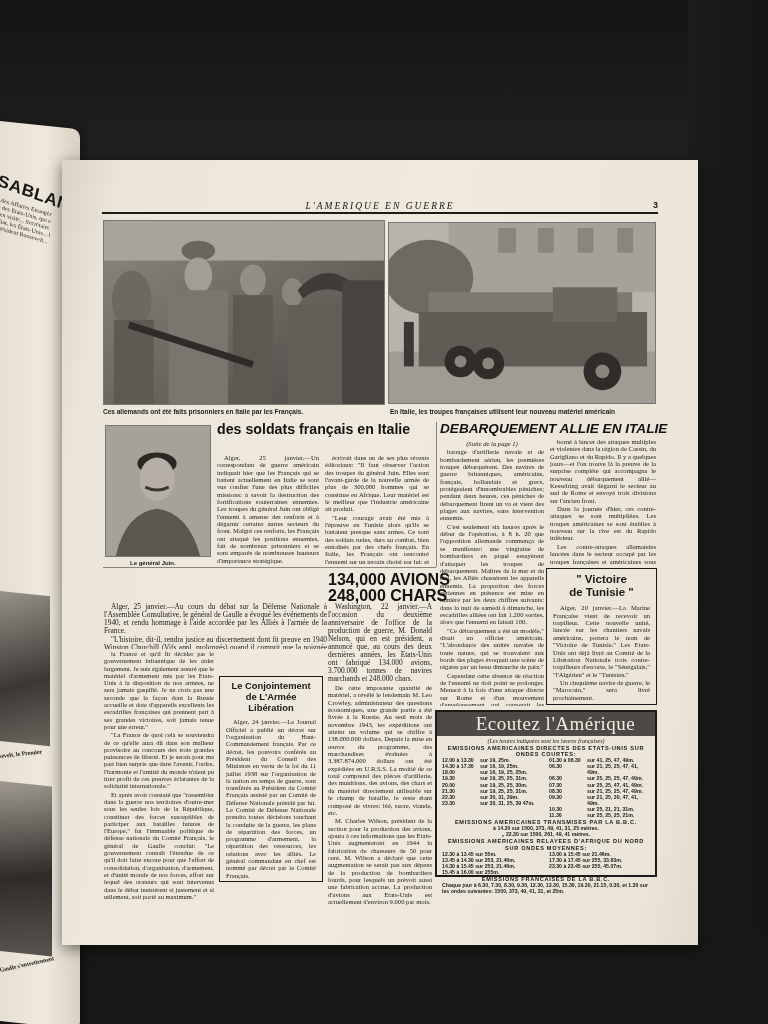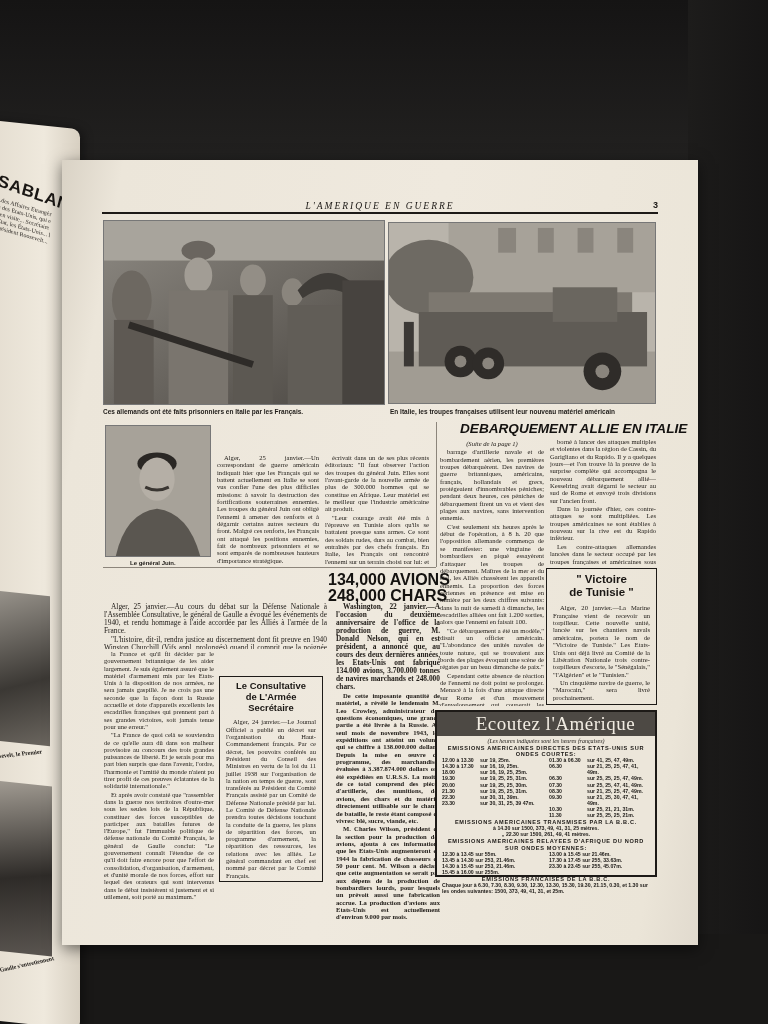--- a/index.html
+++ b/index.html
@@ -139,33 +139,34 @@
       <rect width="106" height="132" fill="#a7a299"></rect>
       <ellipse cx="52" cy="38" rx="20" ry="11" fill="#2a2724"></ellipse>
       <ellipse cx="52" cy="54" rx="18" ry="22" fill="#b5afa6"></ellipse>
       <path d="M40 62 Q52 68 64 62" stroke="#3a3632" stroke-width="3" fill="none"></path>
       <path d="M10 132 Q20 88 52 84 Q84 88 96 132 Z" fill="#5a5650"></path>
     </svg>
   </div>
   <div class="caption" style="left:68px; top:400px; font-size:6px;">Le général Juin.</div>
 
   <div class="headline" style="left:155px; top:262px; width:225px; font-size:14.2px;">
+    <div>des soldats français en Italie</div>
   </div>
   <div class="body-text" style="left:155px; top:294px; width:102px; height:110px; overflow:hidden;">
     <p>Alger, 25 janvier.—Un correspondant de guerre américain indiquait hier que les Français qui se battent actuellement en Italie se sont vus confier l'une des plus difficiles missions: à savoir la destruction des fortifications souterraines ennemies. Les troupes du général Juin ont obligé l'ennemi à amener des renforts et à dégarnir certains autres secteurs du front. Malgré ces renforts, les Français ont attaqué les positions ennemies, fait de nombreux prisonniers et se sont emparés de nombreuses hauteurs d'importance stratégique.</p>
 
   </div>
   <div class="body-text" style="left:263px; top:294px; width:104px; height:110px; overflow:hidden;">
     <p>écrivait dans un de ses plus récents éditoriaux: "Il faut observer l'action des troupes du général Juin. Elles sont l'avant-garde de la nouvelle armée de plus de 300.000 hommes qui se constitue en Afrique. Leur matériel est le meilleur que l'industrie américaine ait produit.</p>
     <p>"Leur courage avait été mis à l'épreuve en Tunisie alors qu'ils se battaient presque sans armes. Ce sont des soldats rudes, durs au combat, bien entraînés par des chefs français. En Italie, les Français ont rencontré l'ennemi sur un terrain choisi par lui: et ils l'ont battu."</p>
   </div>
 
   <div class="divider-v" style="left:374px; top:262px; height:145px;"></div>
 
-  <div class="headline" style="left:398px; top:262px; width:215px; font-size:13.6px; font-style:italic; white-space:nowrap;">DEBARQUEMENT ALLIE EN ITALIE</div>
+  <div class="headline" style="left:378px; top:262px; width:215px; font-size:13.6px; font-style:italic; white-space:nowrap;">DEBARQUEMENT ALLIE EN ITALIE</div>
   <div class="body-text" style="left:378px; top:280px; width:104px; height:266px; overflow:hidden;">
     <p class="dateline-italic">(Suite de la page 1)</p>
     <p>barrage d'artillerie navale et de bombardement aérien, les premières troupes débarquèrent. Des navires de guerre britanniques, américains, français, hollandais et grecs, protégeaient d'innombrables péniches; pendant deux heures, ces péniches de débarquement firent un va et vient des plages aux navires, sans intervention ennemie.</p>
     <p>C'est seulement six heures après le début de l'opération, à 8 h. 20 que l'opposition allemande commença de se manifester: une vingtaine de bombardiers en piqué essayèrent d'attaquer les troupes de débarquement. Maîtres de la mer et du ciel, les Alliés chassèrent les appareils ennemis. La proportion des forces aériennes en présence est mise en lumière par les deux chiffres suivants: dans la nuit de samedi à dimanche, les escadrilles alliées ont fait 1.200 sorties, alors que l'ennemi en faisait 100.</p>
     <p>"Ce débarquement a été un modèle," disait un officier américain. "L'abondance des unités navales de toute nature, qui se trouvaient aux bords des plages évoquait une scène de régates par un beau dimanche de paix."</p>
     <p>Cependant cette absence de réaction de l'ennemi ne doit point se prolonger. Menacé à la fois d'une attaque directe sur Rome et d'un mouvement d'enveloppement qui couperait les 100.000 hommes massés plus au sud entre Cassin à l'ouest et l'Adriatique, Kesselring déclenchera vraisemblablement de violentes contre-attaques. Dans le moment présent, il s'est</p>
   </div>
   <div class="body-text" style="left:488px; top:278px; width:106px; height:128px; overflow:hidden;">
     <p>borné à lancer des attaques multiples et violentes dans la région de Cassin, du Garigliano et du Rapido. Il y a quelques jours—et l'on trouve là la preuve de la surprise complète qui accompagna le nouveau débarquement allié—Kesselring avait dégarni le secteur au sud de Rome et envoyé trois divisions sur l'ancien front.</p>
     <p>Dans la journée d'hier, ces contre-attaques se sont multipliées. Les troupes américaines se sont établies à nouveau sur la rive est du Rapido inférieur.</p>
@@ -179,34 +180,34 @@
     <p>"L'histoire, dit-il, rendra justice au discernement dont fit preuve en 1940 Winston Churchill (Vifs appl. prolongés) quand il comprit que la poignée d'évadés qu'on appelait alors des Français Libres, portaient avec eux l'avenir de</p>
   </div>
   <div class="body-text" style="left:42px; top:490px; width:110px; height:272px; overflow:hidden; font-size:6.5px; line-height:7.3px;">
     <p>la France et qu'il fit décider par le gouvernement britannique de les aider largement. Je suis également assuré que le matériel d'armement mis par les Etats-Unis à la disposition de nos armées, ne sera jamais gaspillé. Je ne crois pas une seconde que la façon dont la Russie accueille et dote d'appareils excellents les escadrilles françaises qui prennent part à ses grandes victoires, soit jamais tenue pour une erreur."</p>
     <p>"La France de quoi celà se souviendra de ce qu'elle aura dû dans son malheur provisoire au concours des trois grandes puissances de liberté. Et je serais pour ma part bien surpris que dans l'avenir, l'ordre, l'harmonie et l'amitié du monde n'aient pu tirer profit de ces preuves éclatantes de la solidarité internationale."</p>
     <p>Et après avoir constaté que "rassembler dans la guerre nos territoires d'outre-mer sous les seules lois de la République, constituer des forces susceptibles de participer aux batailles futures de l'Europe," fut l'immuable politique de défense nationale du Comité Français, le général de Gaulle conclut: "Le gouvernement connaît l'étendue de ce qu'il doit faire encore pour que l'effort de consolidation, d'organisation, d'armement, et d'unité morale de nos forces, effort sur lequel des orateurs qui sont intervenus dans le débat insistèrent si justement et si utilement, soit porté au maximum."</p>
   </div>
 
   <div class="boxed" style="left:157px; top:516px; width:104px; height:206px; overflow:hidden;">
     <div class="box-title" style="font-size:9.4px;">
-      <div>Le Consultative</div>
-      <div>de L'Armée Secrétaire</div>
+      <div>Le Conjointement</div>
+      <div>de L'Armée Libération</div>
     </div>
     <div class="body-text" style="position:static; font-size:6.5px; line-height:7.3px;">
       <p>Alger, 24 janvier.—Le Journal Officiel a publié un décret sur l'organisation du Haut-Commandement français. Par ce décret, les pouvoirs conférés au Président du Conseil des Ministres en vertu de la loi du 11 juillet 1938 sur l'organisation de la nation en temps de guerre, sont transférés au Président du Comité Français assisté par un Comité de Défense Nationale présidé par lui. Le Comité de Défense Nationale prendra toutes décisions touchant la conduite de la guerre, les plans de répartition des forces, un programme d'armement, la répartition des ressources, les relations avec les alliés. Le général commandant en chef est nommé par décret par le Comité Français.</p>
       <p>En vertu du décret le Commandant en chef "exerce le commandement direct sur les armées françaises de terre, de mer et de l'air. Conjointement, avec le commandement interallié, il prend part à l'élaboration des plans d'opération."</p>
     </div>
   </div>
 
   <div class="headline" style="left:266px; top:412px; width:110px; font-size:16px; white-space:nowrap;">
     <div>134,000 AVIONS</div>
     <div>248,000 CHARS</div>
   </div>
-  <div class="body-text" style="left:274px; top:443px; width:104px; height:318px; overflow:hidden;font-weight:bold;">
+  <div class="body-text" style="left:266px; top:443px; width:104px; height:318px; overflow:hidden;">
     <p style="font-size:7.4px; line-height:8px;">Washington, 22 janvier.—A l'occasion du deuxième anniversaire de l'office de la production de guerre, M. Donald Nelson, qui en est président, a annoncé que, au cours des deux dernières années, les Etats-Unis ont fabriqué 134.000 avions, 3.700.000 tonnes de navires marchands et 248.000 chars.</p>
     <p>De cette imposante quantité de matériel, a révélé le lendemain M. Leo Crowley, administrateur des questions économiques, une grande partie a été livrée à la Russie. Au seul mois de novembre 1943, les expéditions ont atteint un volume qui se chiffre à 138.000.000 dollars. Depuis la mise en œuvre du programme, des marchandises évaluées à 3.387.874.000 dollars ont été expédiées en U.R.S.S. La moitié de ce total comprend des pièces d'artillerie, des munitions, des avions, des chars et du matériel directement utilisable sur le champ de bataille, le reste étant composé de vivres: blé, sucre, viande, etc.</p>
     <p>M. Charles Wilson, président de la section pour la production des avions, ajouta à ces informations que les Etats-Unis augmenteront en 1944 la fabrication de chasseurs de 50 pour cent. M. Wilson a déclaré que cette augmentation se serait pas aux dépens de la production de bombardiers lourds, pour lesquels un prévoit aussi une fabrication accrue. La production d'avions aux Etats-Unis est actuellement d'environ 9.000 par mois.</p>
   </div>
 
   <div class="boxed" style="left:484px; top:408px; width:111px; height:137px; overflow:hidden;">
     <div class="box-title" style="font-size:11.5px;">
       <div>" Victoire</div>
       <div>de Tunisie "</div>
     </div>

